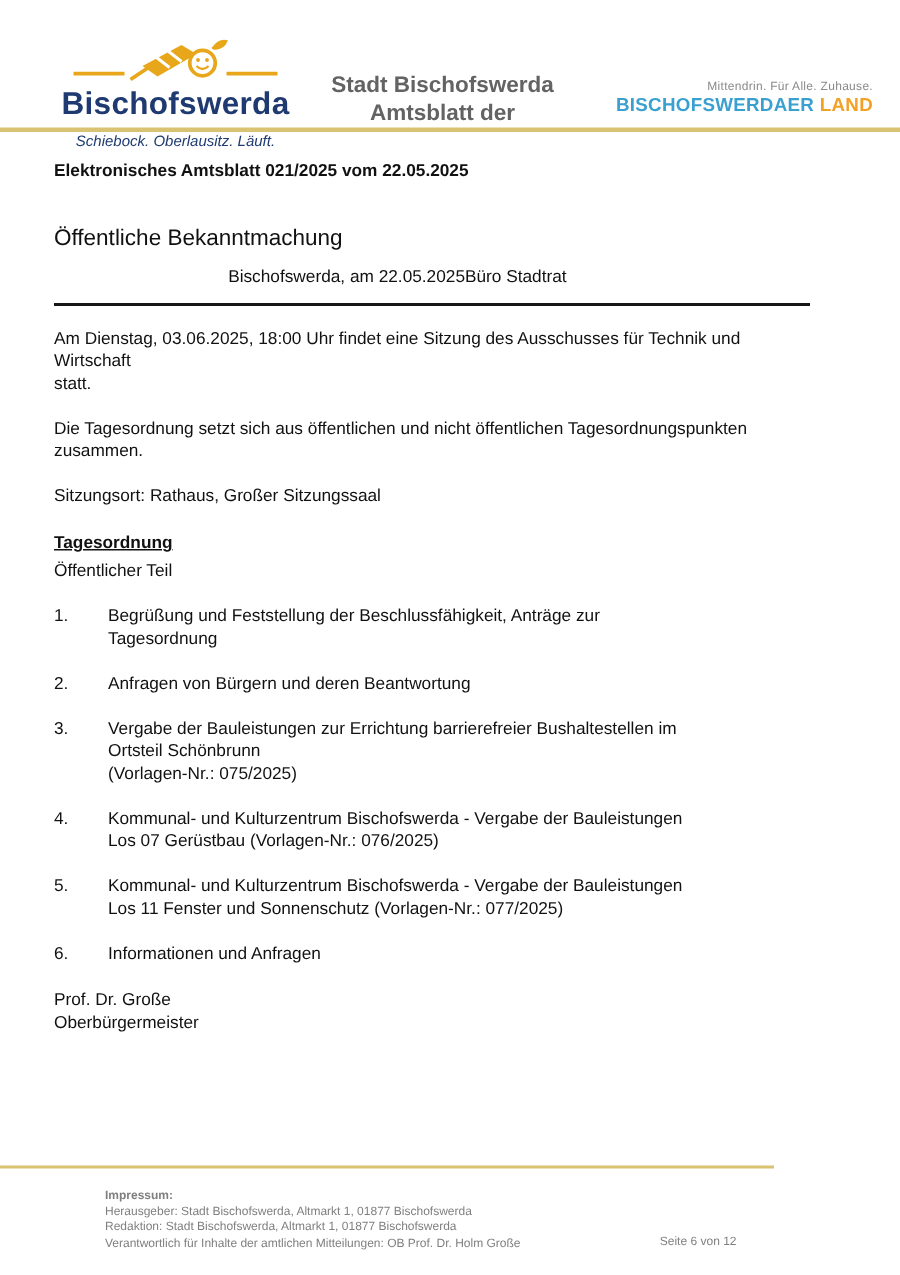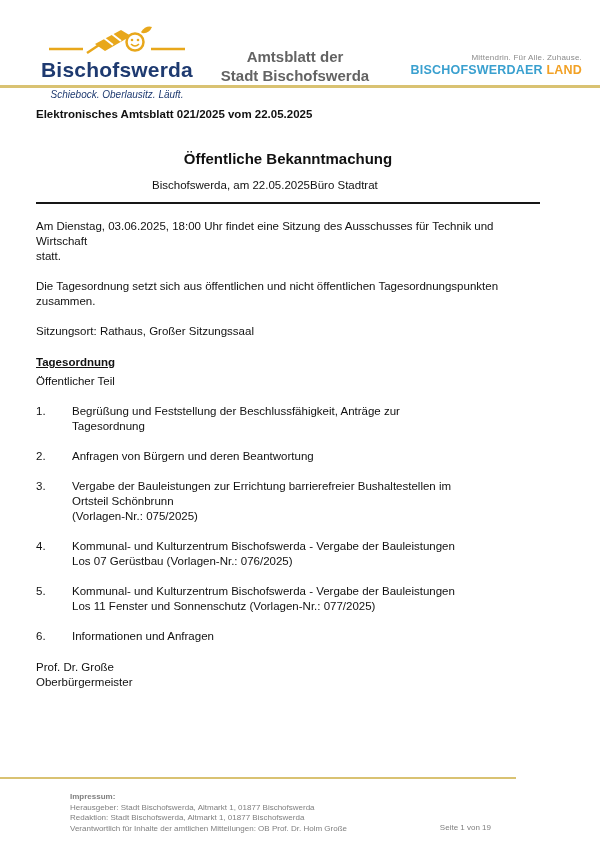--- a/index.html
+++ b/index.html
@@ -84,23 +84,22 @@
     font-size: 11.5px;
     line-height: 15px;
   }
   .issue-line {
     margin-top: 19px;
     font-weight: bold;
     font-size: 11.5px;
   }
   .doc-title {
     margin-top: 29px;
-    font-weight: bold;
+    font-weight: normal;
     font-size: 15px;
-    text-align: center;
   }
   .meta-row {
     display: flex;
     margin-top: 12px;
     font-size: 11.5px;
   }
   .meta-place { width: 274px; text-align: right; }
   .rule-dark {
     margin-top: 9px;
     border-bottom: 2px solid #161616;
@@ -170,22 +169,22 @@
           <circle cx="91" cy="17" r="1.3" fill="#e8a71b"></circle>
           <path d="M84 21 Q88 25 92 21" stroke="#e8a71b" stroke-width="1.6" fill="none"></path>
           <path d="M94 9 Q99 2 105 4 Q102 11 95 10 Z" fill="#e8a71b"></path>
         </svg>
       </span>
       <div class="logo-name">Bischofswerda</div>
       <div class="logo-tagline">Schiebock. Oberlausitz. Läuft.</div>
     </div>
 
     <div class="header-center">
+      <div class="line">Stadt Bischofswerda</div>
       <div class="line">Amtsblatt der</div>
-      <div class="line">Stadt Bischofswerda</div>
     </div>
 
     <div class="logo-right">
       <div class="mini-tagline">Mittendrin. Für Alle. Zuhause.</div>
       <div class="brand">
         <span class="brand-blue">BISCHOFSWERDAER</span>
         <span class="brand-orange">LAND</span>
       </div>
     </div>
 
@@ -251,16 +250,16 @@
 
   </div>
 
   <div class="footer">
     <div>
       <div class="impressum-label">Impressum:</div>
       <div>Herausgeber: Stadt Bischofswerda, Altmarkt 1, 01877 Bischofswerda</div>
       <div>Redaktion: Stadt Bischofswerda, Altmarkt 1, 01877 Bischofswerda</div>
       <div>Verantwortlich für Inhalte der amtlichen Mitteilungen: OB Prof. Dr. Holm Große</div>
     </div>
-    <div class="page-indicator">Seite 1 von 19</div>
+    <div class="page-indicator">Seite 6 von 12</div>
   </div>
 
 </div>
 
 </body></html>

